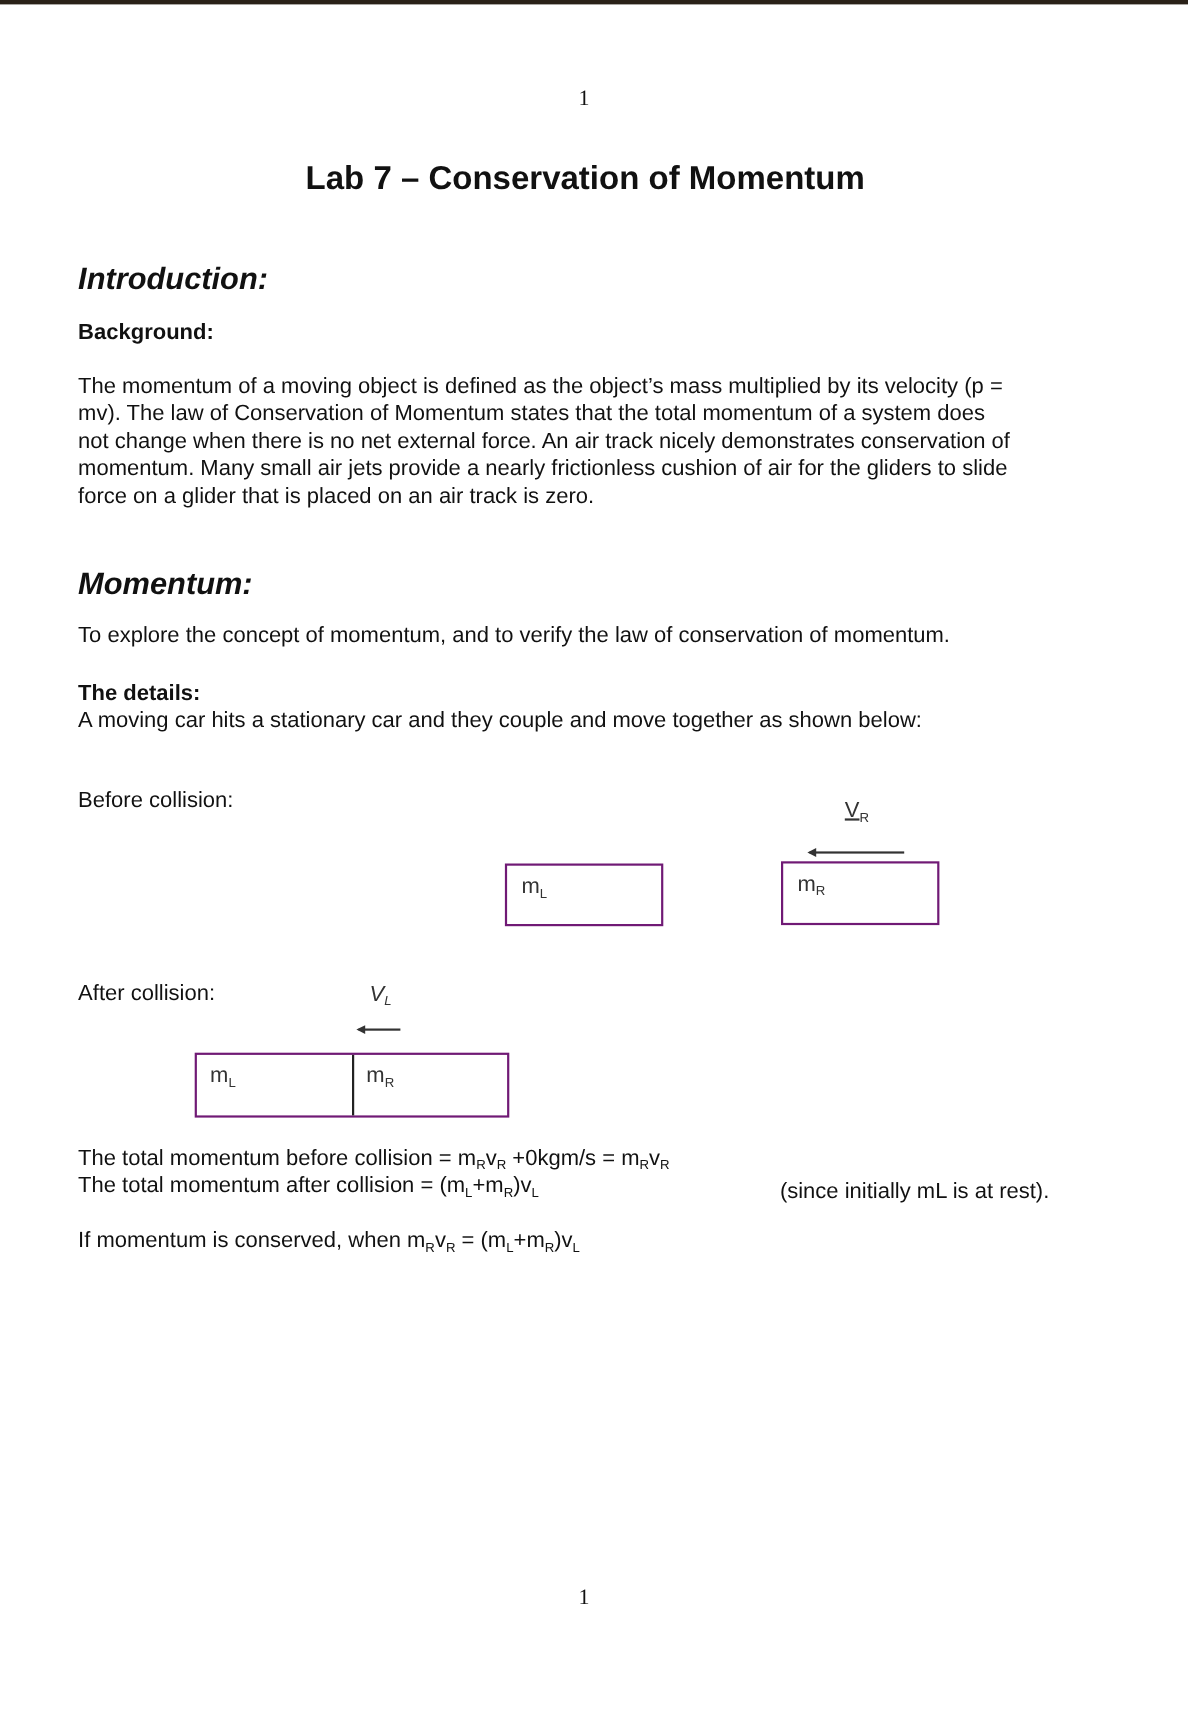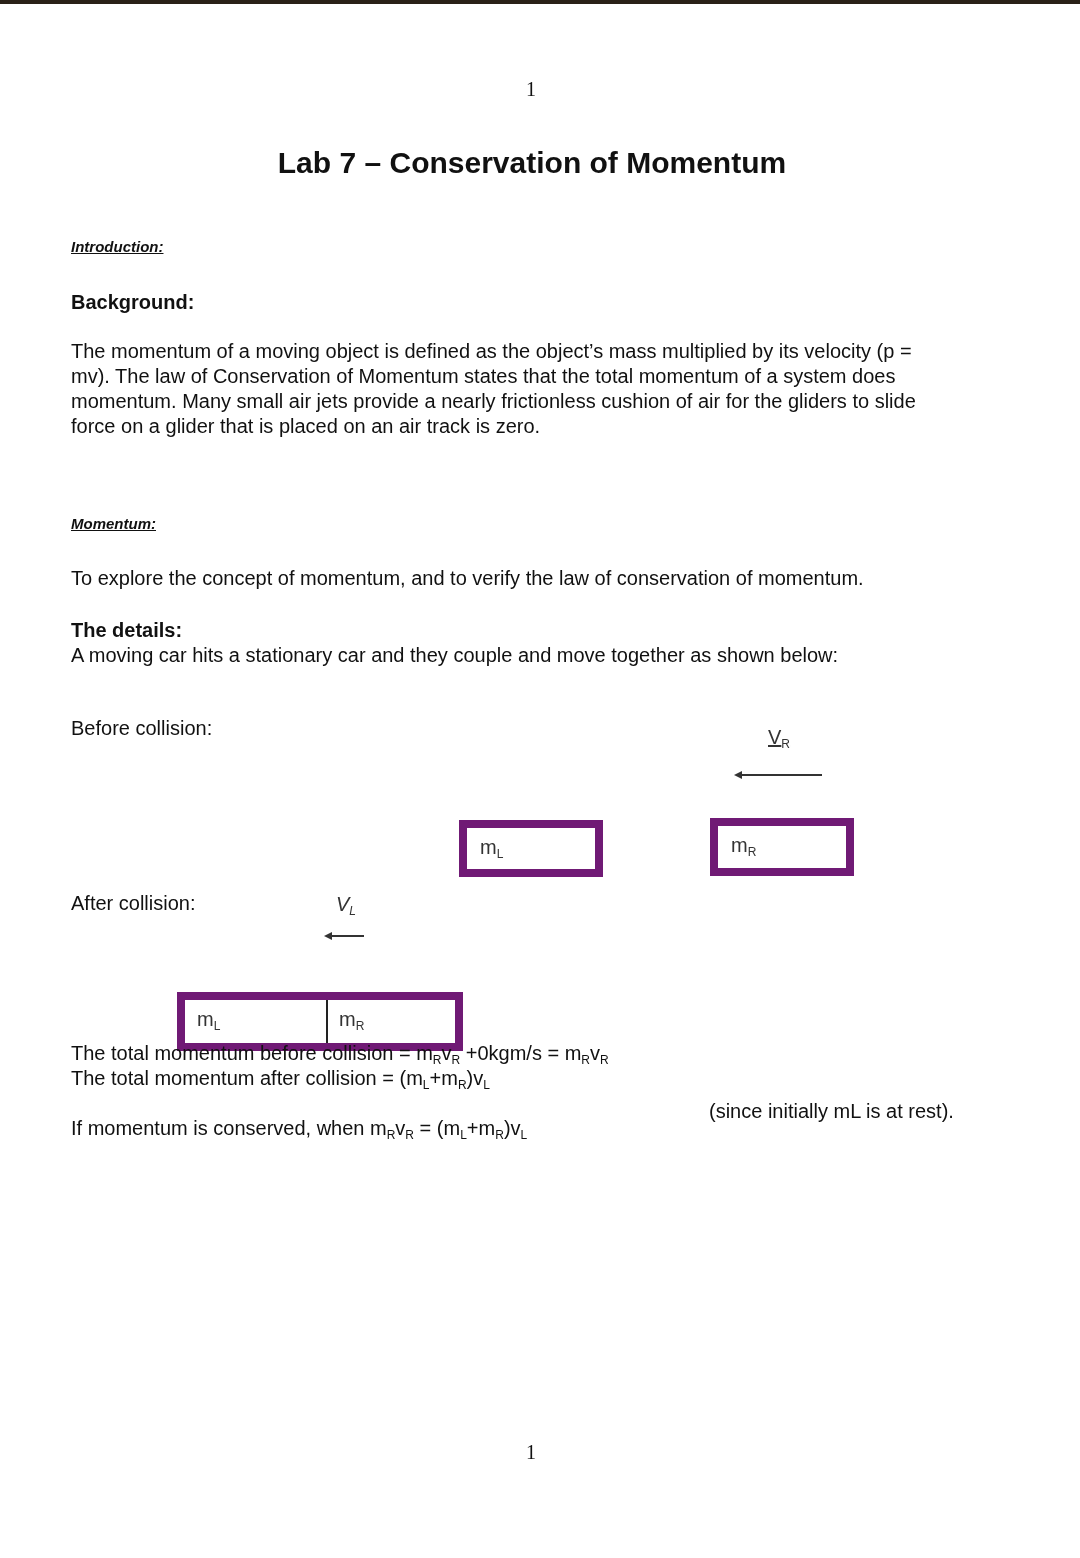--- a/index.html
+++ b/index.html
@@ -5,25 +5,25 @@
     html, body { margin: 0; padding: 0; }
     body {
       width: 1080px; height: 1558px; position: relative; overflow: hidden;
       background: #ffffff; color: #111111;
       font-family: "Liberation Sans", sans-serif;
     }
     .topbar { position: absolute; left: 0; top: 0; width: 1080px; height: 4px; background: #2a2118; }
     .abs { position: absolute; }
     .pagenum { font-family: "Liberation Serif", serif; font-size: 20px; }
     .title { font-weight: bold; font-size: 30px; left: 0; width: 1064px; text-align: center; top: 146px; }
-    .h-ul { font-weight: bold; font-style: italic; text-decoration: underline; font-size: 15px; left: 71px; }
+    .h-ul { font-weight: bold; font-style: italic; font-size: 28px; left: 71px; }
     .h-b { font-weight: bold; font-size: 20px; left: 71px; }
     .para { left: 71px; width: 930px; font-size: 20px; line-height: 25px; }
     .txt { font-size: 20px; white-space: nowrap; }
-    .box { position: absolute; border: 8px solid #701a75; box-sizing: border-box; margin-top: 35px; }
+    .box { position: absolute; border: 2px solid #701a75; box-sizing: border-box; }
     .boxlabel { position: absolute; font-size: 20px; color: #333; }
     .boxlabel sub, .eq sub, .vlabel sub { font-size: 12px; vertical-align: -4px; }
     .vlabel { position: absolute; font-size: 20px; color: #333; }
     .arrow { position: absolute; height: 2px; background: #333; }
     .arrow::before { content: ""; position: absolute; left: -2px; top: -3px; border-right: 8px solid #333; border-top: 4px solid transparent; border-bottom: 4px solid transparent; }
     .eq { font-size: 20px; white-space: nowrap; }
   </style>
 </head>
 <body>
 
@@ -33,20 +33,21 @@
 
 <div class="abs title">Lab 7 – Conservation of Momentum</div>
 
 <div class="abs h-ul" style="top:238px;">Introduction:</div>
 
 <div class="abs h-b" style="top:291px;">Background:</div>
 
 <div class="abs para" style="top:339px;">
   <div>The momentum of a moving object is defined as the object’s mass multiplied by its velocity (p =</div>
   <div>mv).  The law of Conservation of Momentum states that the total momentum of a system does</div>
+  <div>not change when there is no net external force. An air track nicely demonstrates conservation of</div>
   <div>momentum. Many small air jets provide a nearly frictionless cushion of air for the gliders to slide</div>
   <div>force on a glider that is placed on an air track is zero.</div>
 </div>
 
 <div class="abs h-ul" style="top:515px;">Momentum:</div>
 
 <div class="abs txt" style="left:71px; top:567px;text-align:right;">To explore the concept of momentum, and to verify the law of conservation of momentum.</div>
 
 <div class="abs h-b" style="top:619px;">The details:</div>
 <div class="abs txt" style="left:71px; top:644px;">A moving car hits a stationary car and they couple and move together as shown below:</div>
@@ -69,19 +70,19 @@
 <div class="vlabel" style="left:336px; top:893px;font-style:italic;"><span>V</span><sub>L</sub></div>
 <div class="arrow" style="left:326px; top:935px; width:38px;"></div>
 
 <div class="box" style="left:177px; top:957px; width:286px; height:59px;">
   <div style="position:absolute; left:141px; top:0; width:2px; height:100%; background:#222;"></div>
   <div class="boxlabel" style="left:12px; top:8px;"><span>m</span><sub>L</sub></div>
   <div class="boxlabel" style="left:154px; top:8px;"><span>m</span><sub>R</sub></div>
 </div>
 
 <div class="abs eq" style="left:71px; top:1042px;"><span>The total momentum before collision = </span><span>m</span><sub>R</sub><span>v</span><sub>R</sub><span> +0kgm/s = </span><span>m</span><sub>R</sub><span>v</span><sub>R</sub></div>
-<div class="abs eq" style="left:709px; top:1100px;">(since initially mL is at rest).</div>
+<div class="abs eq" style="left:709px; top:1072px;">(since initially mL is at rest).</div>
 
 <div class="abs eq" style="left:71px; top:1067px;"><span>The total momentum after collision = </span><span>(</span><span>m</span><sub>L</sub><span>+</span><span>m</span><sub>R</sub><span>)</span><span>v</span><sub>L</sub></div>
 
 <div class="abs eq" style="left:71px; top:1117px;"><span>If momentum is conserved, when </span><span>m</span><sub>R</sub><span>v</span><sub>R</sub><span> = </span><span>(</span><span>m</span><sub>L</sub><span>+</span><span>m</span><sub>R</sub><span>)</span><span>v</span><sub>L</sub></div>
 
 <div class="abs pagenum" style="left:526px; top:1441px;">1</div>
 
 </body></html>

